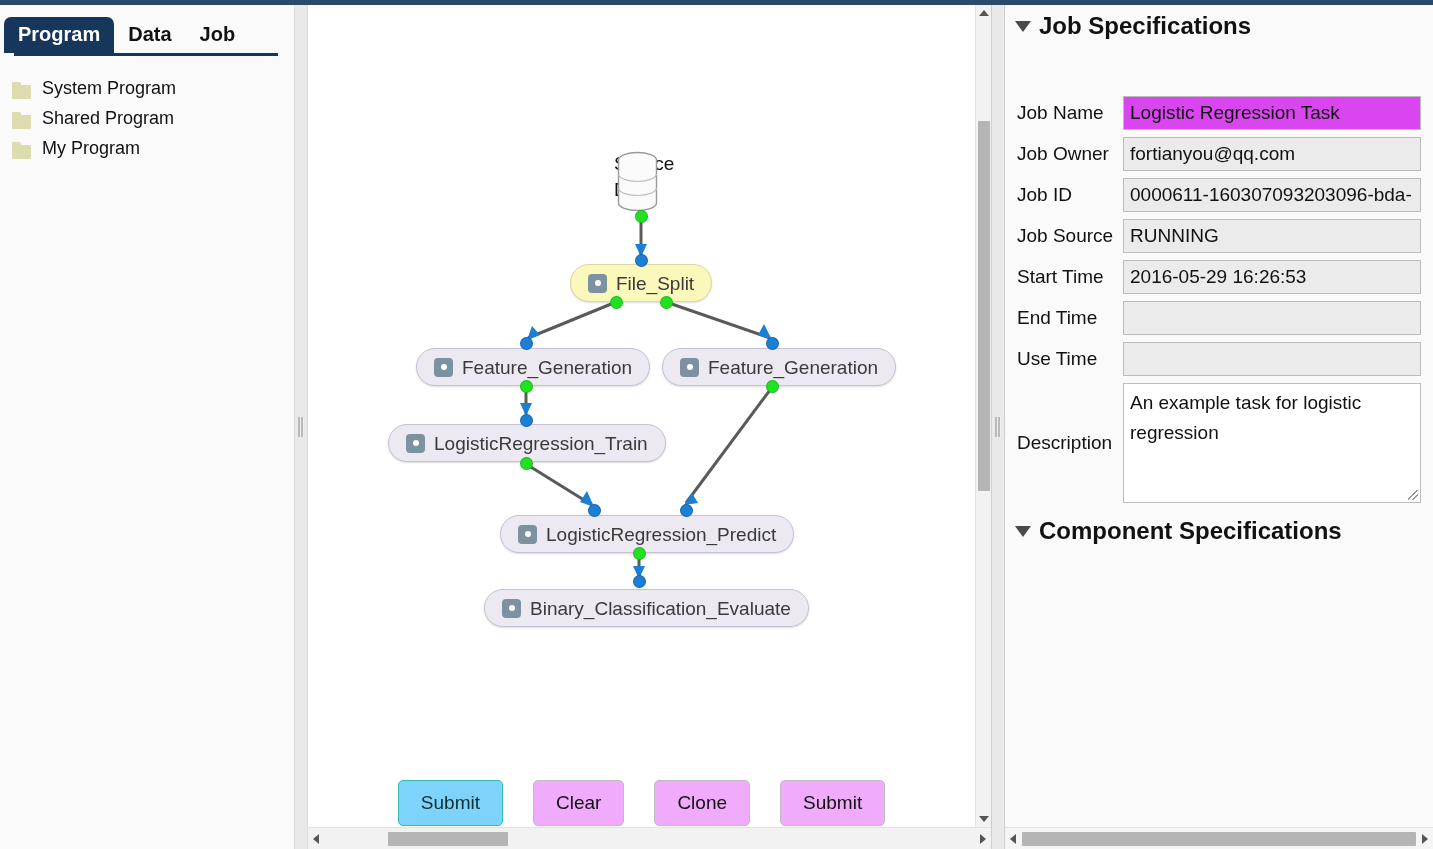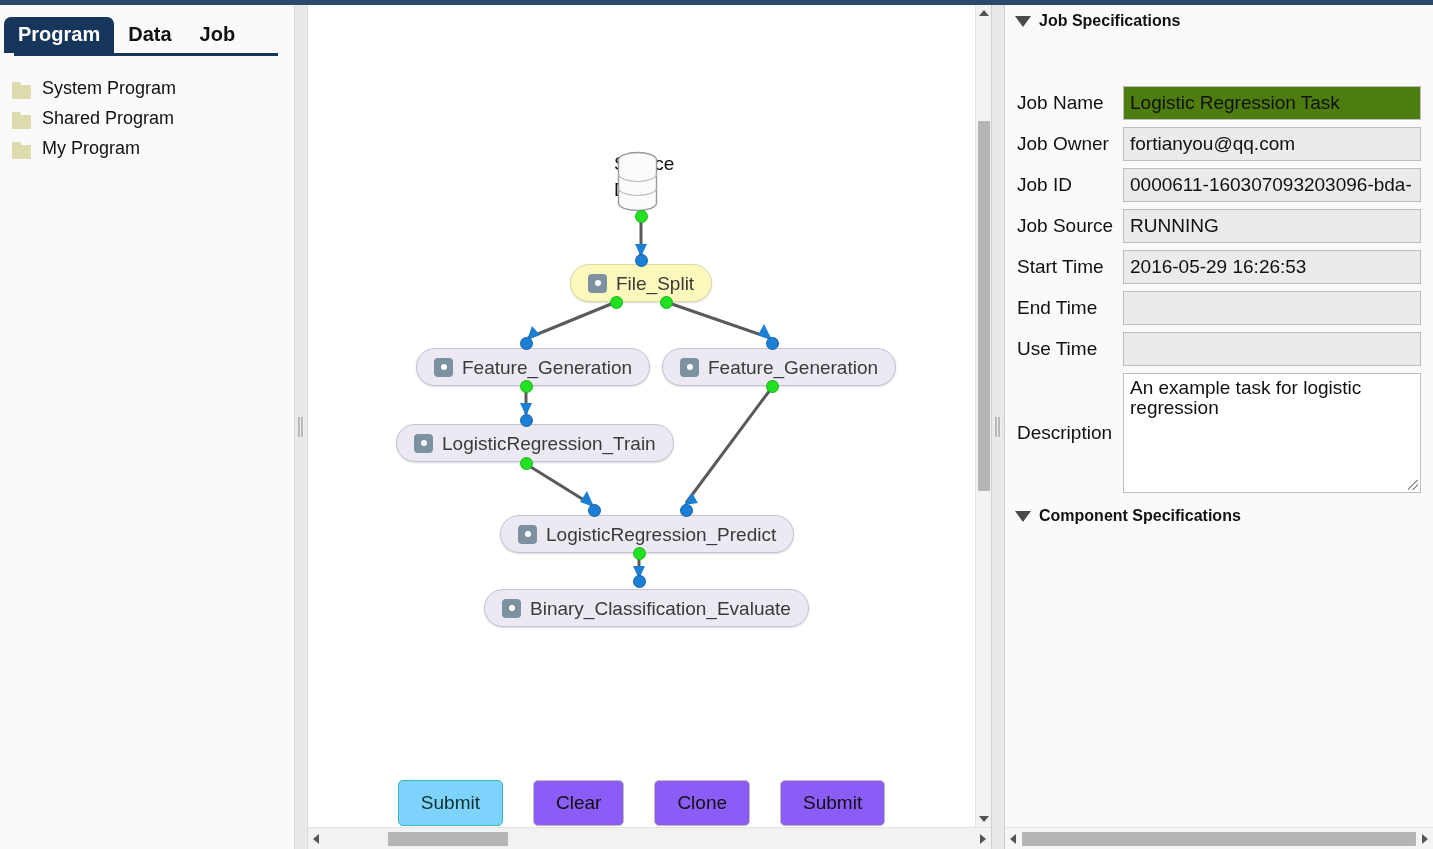--- a/index.html
+++ b/index.html
@@ -118,21 +118,21 @@
   .source-text { font-size: 19px; color: #111; line-height: 26px; }
 
   
   .btn-row {
     position: absolute; left: 0; top: 775px; width: 667px;
     display: flex; justify-content: center; gap: 30px;
   }
   .btn {
     font-size: 19px; color: #111;
     padding: 11px 22px; min-width: 72px; text-align: center;
-    background: #8b5cf6; border: 1px solid #bdbdbd; border-radius: 5px;
+    background: #f0abfc; border: 1px solid #bdbdbd; border-radius: 5px;
     cursor: pointer; font-family: "Liberation Sans", sans-serif;
   }
   .btn.primary { background: #7dd3fc; border-color: #35bcad; color: #0f2f2c; }
 
   
   .vscroll {
     position: absolute; right: 0; top: 0; width: 16px; height: 822px;
     background: #f2f2f2; border-left: 1px solid #e2e2e2;
   }
   .vscroll .arrow-up, .vscroll .arrow-dn {
@@ -169,42 +169,42 @@
   }
   .section-head {
     display: flex; align-items: center; gap: 8px;
     padding: 7px 0 6px 10px; cursor: pointer;
   }
   .caret {
     width: 0; height: 0; flex: none;
     border-left: 8px solid transparent; border-right: 8px solid transparent;
     border-top: 11px solid #4a4a4a;
   }
-  .section-title { font-size: 16px; font-weight: bold; color: #111; }
+  .section-title { font-size: 24px; font-weight: bold; color: #111; }
 
   .form { padding: 2px 12px 0 12px; margin-top: 48px; }
   .frow { display: flex; align-items: center; margin-bottom: 7px; }
   .flabel {
     width: 106px; flex: none; font-size: 19px; color: #111;
     padding-right: 8px; text-align: left;
   }
   .finput {
     flex: 1; height: 34px; font-size: 19px; color: #111;
     padding: 0 6px; border: 1px solid #bcbcbc; background: #ebebeb;
     font-family: "Liberation Sans", sans-serif; border-radius: 0;
     overflow: hidden; white-space: nowrap;
     display: flex; align-items: center;
   }
-  .finput.editable { background: #4d7c0f; }
+  .finput.editable { background: #d946ef; }
   .frow.tall { align-items: center; }
   .ftext {
     flex: 1; height: 120px; font-size: 19px; color: #111;
     padding: 4px 6px; border: 1px solid #bcbcbc; background: #ffffff;
     font-family: "Liberation Sans", sans-serif;
-    line-height: 20px; position: relative; overflow: hidden;
+    line-height: 30px; position: relative; overflow: hidden;
     white-space: pre-wrap; word-break: break-word;
   }
   .resize-grip {
     position: absolute; right: 2px; bottom: 2px; width: 10px; height: 10px;
     background: linear-gradient(135deg, transparent 0 45%, #9a9a9a 45% 55%, transparent 55% 70%, #9a9a9a 70% 80%, transparent 80%);
   }
   .r-hscroll {
     position: absolute; left: 0; bottom: 0; height: 22px; width: 428px;
     background: #f5f5f5; border-top: 1px solid #e2e2e2;
   }
@@ -306,21 +306,21 @@
       <span class="port in" style="left:213px; top:333px;"></span>
       <span class="port out" style="left:213px; top:376px;"></span>
 
       <div class="node" style="left:354px; top:343px;">
         <span class="node-icon"></span>
         <span class="node-label">Feature_Generation</span>
       </div>
       <span class="port in" style="left:459px; top:333px;"></span>
       <span class="port out" style="left:459px; top:376px;"></span>
 
-      <div class="node" style="left:88px; top:419px;">
+      <div class="node" style="left:80px; top:419px;">
         <span class="node-icon"></span>
         <span class="node-label">LogisticRegression_Train</span>
       </div>
       <span class="port in" style="left:213px; top:410px;"></span>
       <span class="port out" style="left:213px; top:453px;"></span>
 
       <div class="node" style="left:192px; top:510px;">
         <span class="node-icon"></span>
         <span class="node-label">LogisticRegression_Predict</span>
       </div>

